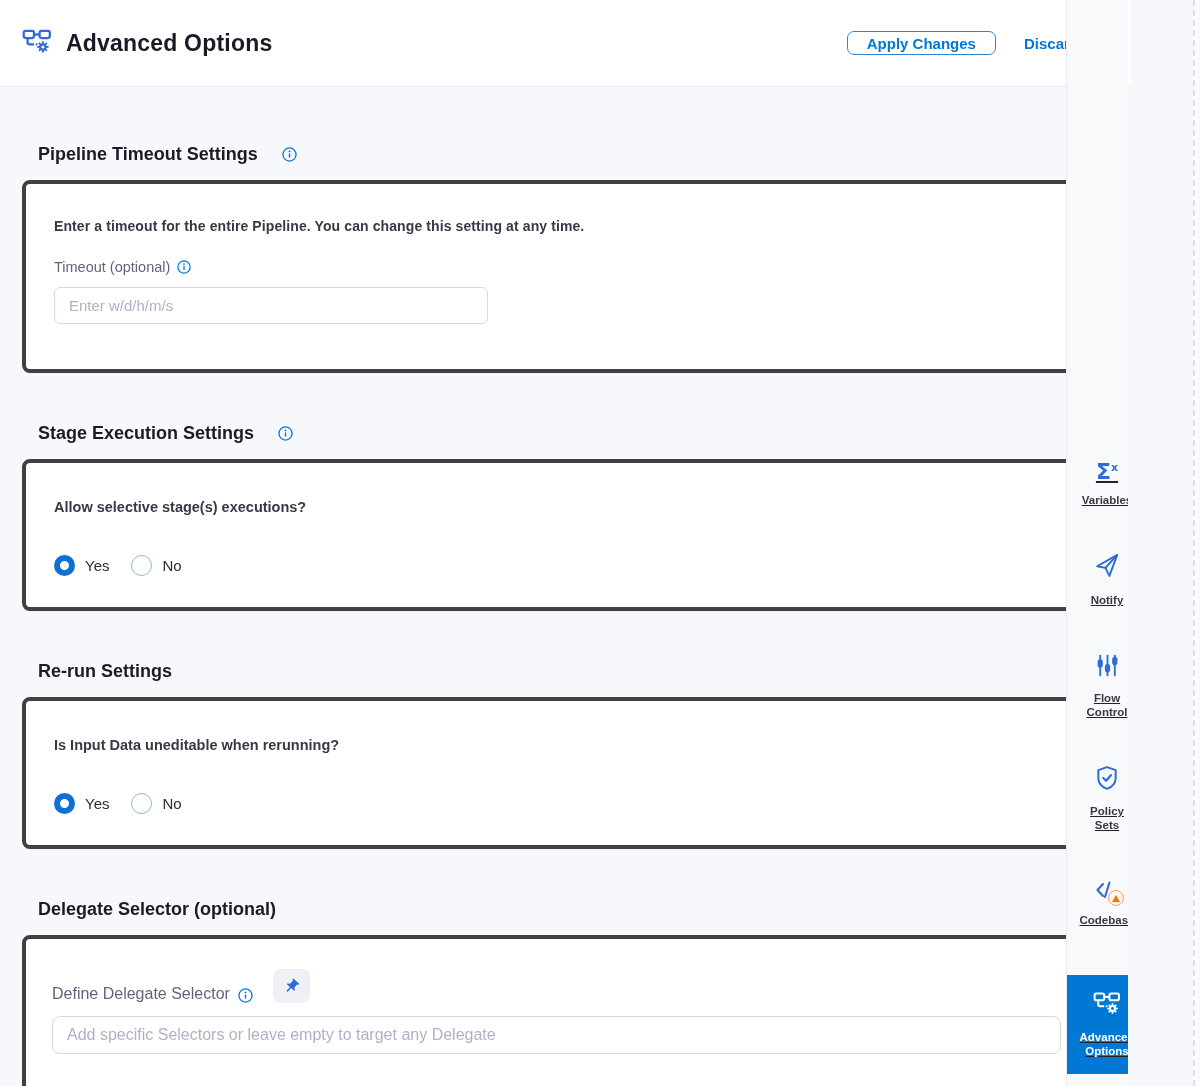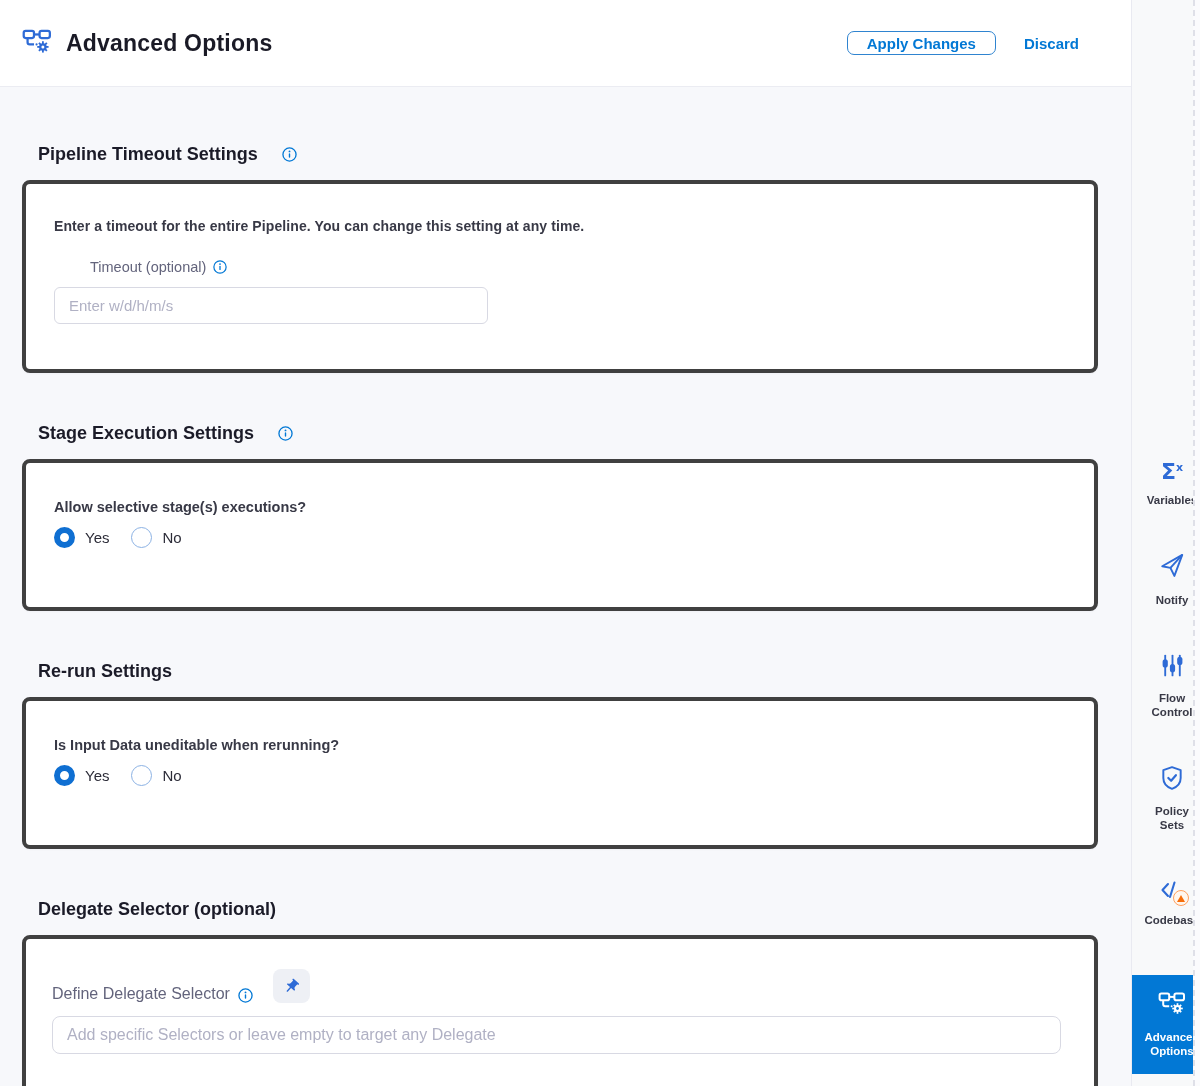--- a/index.html
+++ b/index.html
@@ -34,49 +34,49 @@
   .card {
     background:#fff; border:4px solid #404040; border-radius:8px;
     box-shadow:0 1px 2px rgba(40,41,61,.03);
   }
   .card-timeout   { margin:15px 0 0 0; height:193px; padding:34px 28px 0 28px; }
   .card-question  { margin:14px 0 0 0; height:152px; padding:36px 28px 0 28px; }
   .card-delegate  { margin:14px 0 0 0; height:164px; padding:30px 28px 0 26px; }
   .gap-before-heading { height:34px; }
 
   .desc-text { font-size:14px; font-weight:700; color:#383946; letter-spacing:.1px; }
-  .field-label-row { display:flex; align-items:center; gap:7px; margin-top:25px;margin-left:36px; }
+  .field-label-row { display:flex; align-items:center; gap:7px; margin-top:25px; }
   .field-label { font-size:14.5px; color:#63647c; }
   .text-input {
     display:block; margin-top:12px; height:37px; width:434px;
     border:1px solid #d8d9e3; border-radius:6px; background:#fff;
     font-family:inherit; font-size:15px; color:#22222a; padding:16px 14px; outline:none;
   }
   .text-input::placeholder { color:#b0b1c4; opacity:1; }
 
   .question-text { font-size:14.5px; font-weight:700; color:#383946; }
-  .radio-row { display:flex; align-items:center; margin-top:12px; }
+  .radio-row { display:flex; align-items:center; margin-top:40px; }
   .radio-opt { display:flex; align-items:center; cursor:pointer; }
   .radio-opt + .radio-opt { margin-left:22px; }
   .radio-circle { width:21px; height:21px; border-radius:50%; background:#fff; flex:none; }
   .radio-circle.on  { border:6px solid #0f6fd2; }
   .radio-circle.off { border:1.5px solid #8cb2e4; }
   .radio-label { font-size:15px; color:#2c2c38; margin-left:10px; }
 
   .delegate-label-row { display:flex; align-items:flex-end; gap:8px; }
   .pin-btn {
     margin-left:12px; width:37px; height:34px; border:none; border-radius:8px;
     background:#eef0f5; display:flex; align-items:center; justify-content:center; cursor:pointer;
   }
   .delegate-input { width:1009px; margin-top:13px; height:38px; border-radius:8px; font-size:16px; }
 
   
   .right-nav {
-    position:absolute; left:1131px; top:0; width:62px; height:1086px;
-    background:#f8f9fa; border-left:1px solid #e9eaf1; overflow:hidden;
+    position:absolute; left:1066px; top:0; width:62px; height:1086px;
+    background:#f8f9fa; border-left:1px solid #e9eaf1; overflow:hidden;text-decoration:underline;
   }
   .right-nav-inner {
     width:80px; display:flex; flex-direction:column; align-items:center;
     padding-top:456px; gap:46px;
   }
   .nav-item { display:flex; flex-direction:column; align-items:center; gap:9px; cursor:pointer; width:80px; }
   .nav-label {
     font-size:11.5px; font-weight:700; color:#383946; text-align:center;
     width:60px; line-height:14px; word-spacing:2px;
   }

